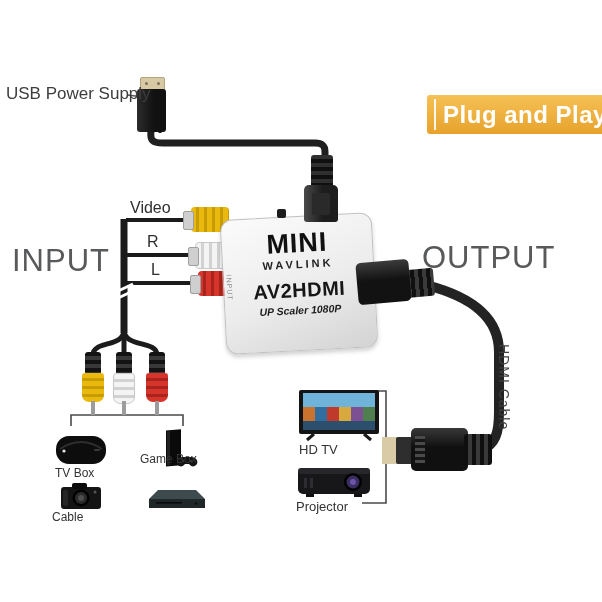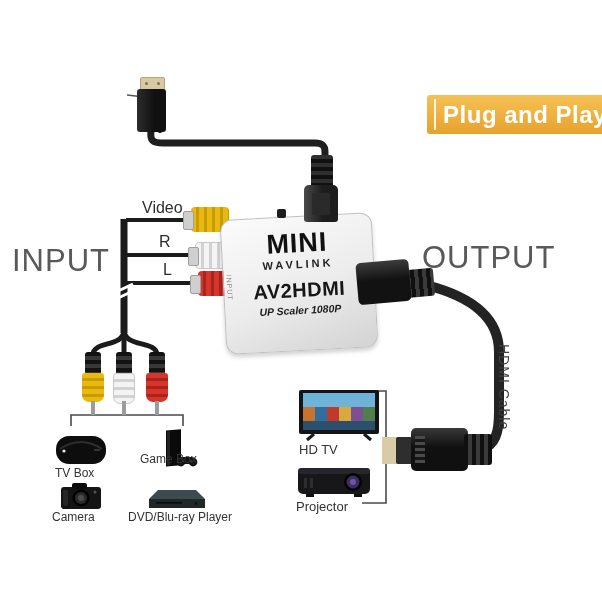--- a/index.html
+++ b/index.html
@@ -4,21 +4,21 @@
 <style>
   html,body{margin:0;padding:0;background:#fff;}
   #stage{position:relative;width:602px;height:602px;background:#ffffff;overflow:hidden;
          font-family:"Liberation Sans",sans-serif;}
   .abs{position:absolute;}
   
   .usb-label{left:6px;top:84px;font-size:17px;color:#3d3d3d;z-index:6;}
   .heading{font-size:31px;color:#58595b;letter-spacing:1px;z-index:6;}
   .input-heading{left:12px;top:243px;}
   .output-heading{left:422px;top:240px;}
-  .wire-label{font-size:16px;color:#2e2e2e;z-index:6;margin-left:12px;}
+  .wire-label{font-size:16px;color:#2e2e2e;z-index:6;}
   .lbl-video{left:130px;top:199px;}
   .lbl-r{left:147px;top:233px;}
   .lbl-l{left:151px;top:261px;}
   .dev-label{font-size:12px;color:#333;z-index:6;}
   .hdmi-cable-label{left:497px;top:344px;writing-mode:vertical-rl;font-size:14px;
     color:#3f3f3f;letter-spacing:1px;line-height:1;z-index:6;}
   
   .badge{left:383px;top:95px;width:196px;height:39px;border-radius:3px;
     background:linear-gradient(#f5c155,#e7a22c);display:flex;align-items:center;
     justify-content:center;z-index:6;margin-left:44px;}
@@ -121,20 +121,21 @@
 
     <g stroke="#4a4a4a" stroke-width="1.6" fill="none">
       <path d="M71,426 L71,415 L183,415 L183,426"></path>
     </g>
 
     <g stroke="#4a4a4a" stroke-width="1.6" fill="none">
       <path d="M362,391 L386,391 L386,503 L362,503"></path>
     </g>
   </svg>
 
+  <div class="abs usb-label">USB Power Supply</div>
   <div class="abs usb-tip">
       <i class="d1"></i>
       <i class="d2"></i>
     </div>
   <div class="abs usb-body"></div>
 
   <div class="abs badge">
     <span class="badge-line left"></span>
     <span class="badge-text">Plug and Play</span>
     <span class="badge-line right"></span>
@@ -222,29 +223,28 @@
 
   <svg class="abs icon" style="left:60px;top:481px" width="42" height="30" viewBox="0 0 42 30">
     <rect x="1" y="6" width="40" height="22" rx="3" fill="#141414"></rect>
     <rect x="12" y="2" width="15" height="6" rx="2" fill="#0c0c0c"></rect>
     <rect x="3" y="9" width="5" height="16" rx="2" fill="#262626"></rect>
     <circle cx="21" cy="17" r="8.5" fill="#000"></circle>
     <circle cx="21" cy="17" r="6" fill="#2b2b2b"></circle>
     <circle cx="21" cy="17" r="3" fill="#4d4d4d"></circle>
     <circle cx="35" cy="11" r="1.5" fill="#555"></circle>
   </svg>
-  <div class="abs dev-label" style="left:52px;top:510px;width:58px">Camera</div>
+  <div class="abs dev-label" style="left:52px;top:510px;width:58px">Cable</div>
 
   <svg class="abs icon" style="left:148px;top:486px" width="58" height="26" viewBox="0 0 58 26">
     <polygon points="10,4 48,4 57,13 1,13" fill="#3d4a4e"></polygon>
     <rect x="1" y="13" width="56" height="9" fill="#1f2729"></rect>
     <rect x="8" y="16" width="26" height="1.6" fill="#0a0a0a"></rect>
     <circle cx="48" cy="17.5" r="1.3" fill="#0c0c0c"></circle>
   </svg>
-  <div class="abs dev-label" style="left:128px;top:510px;width:106px">DVD/Blu-ray Player</div>
 
   <svg class="abs icon" style="left:299px;top:390px" width="80" height="52" viewBox="0 0 80 52">
     <rect x="0" y="0" width="80" height="44" rx="2" fill="#141414"></rect>
     <rect x="4" y="3" width="72" height="17" fill="#6fb3d9"></rect>
     <g>
       <rect x="4" y="17" width="12" height="14" fill="#c9732f"></rect>
       <rect x="16" y="17" width="12" height="14" fill="#2f6e9e"></rect>
       <rect x="28" y="17" width="12" height="14" fill="#c03a2b"></rect>
       <rect x="40" y="17" width="12" height="14" fill="#d8a93c"></rect>
       <rect x="52" y="17" width="12" height="14" fill="#7d4f93"></rect>

